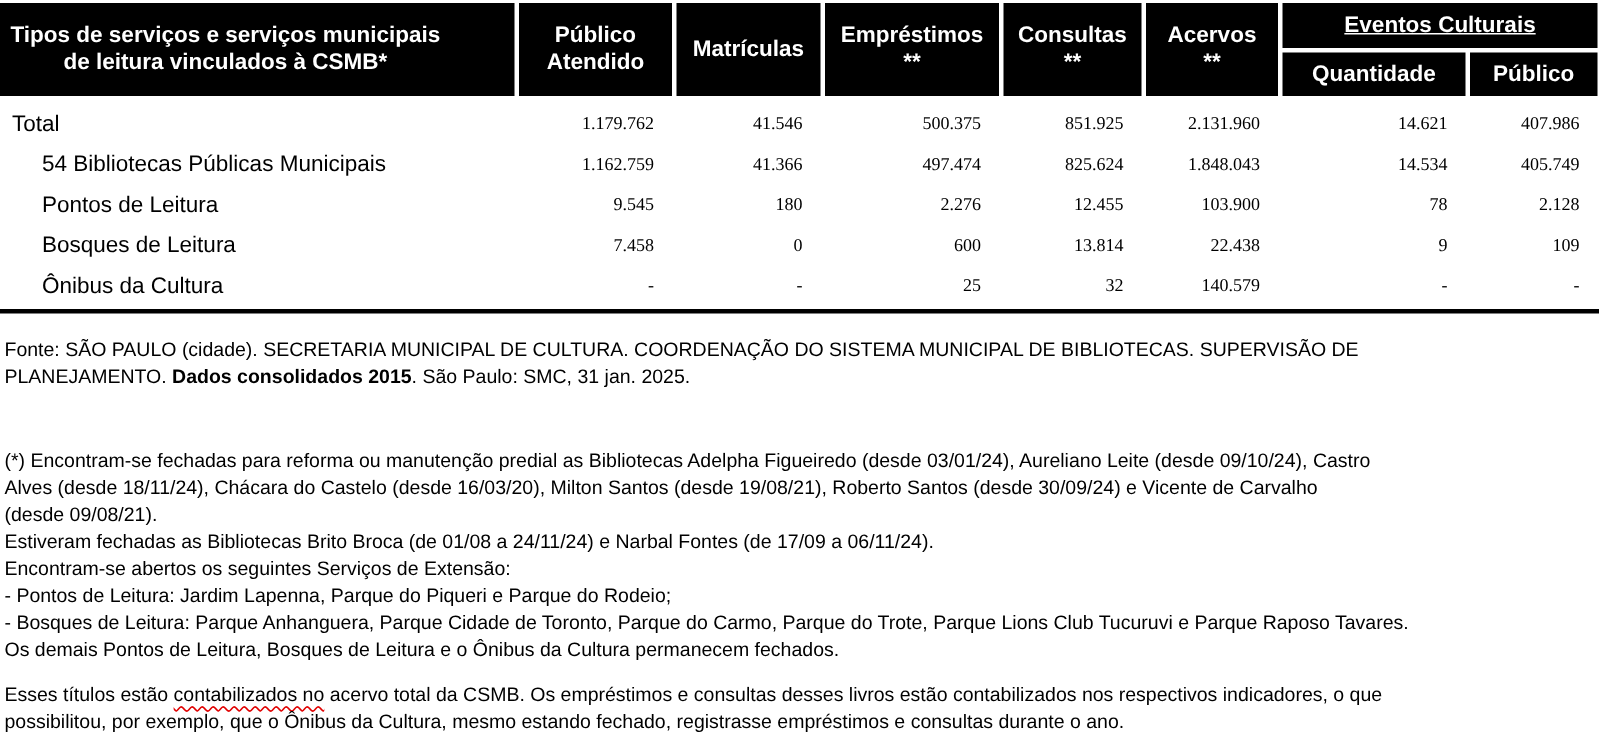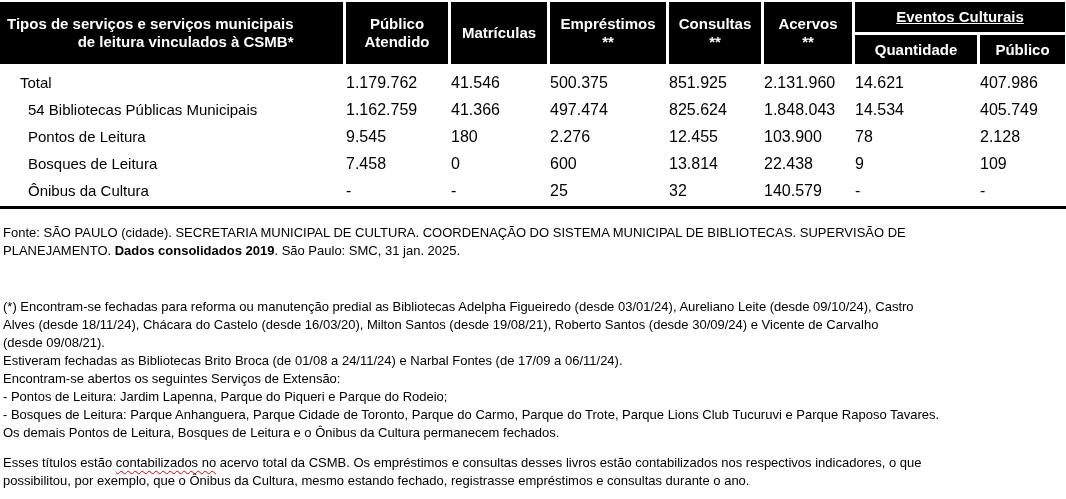--- a/index.html
+++ b/index.html
@@ -36,36 +36,37 @@
     line-height: 18px;
     display: flex;
     align-items: center;
     justify-content: center;
     text-align: center;
     white-space: pre-line;
   }
   .hcell.span2r { grid-row: 1 / 3; }
   .hcell.label-head {
     justify-content: flex-start;
-    text-align: right;
+    text-align: center;
     padding-left: 7px;
   }
   .hcell.eventos { grid-column: 7 / 9; grid-row: 1; text-decoration: underline; }
   .tbody { padding-top: 5px; }
   .trow { height: 27px; align-items: center; }
   .tcell-label {
     font-size: 15px;
-    padding-left: 20px;
+    padding-left: 8px;
     white-space: nowrap;
     overflow: hidden;
   }
   .trow.indent .tcell-label { padding-left: 28px; }
   .tcell-num {
-    font-family: Liberation Sans, sans-serif;
-    font-size: 16px;
+    font-family: Liberation Serif, serif;
+    font-size: 12px;
+    text-align: right;
     padding-right: 12px;
     white-space: nowrap;
   }
   .bottom-rule {
     width: 1066px;
     height: 3px;
     background: #000000;
     margin-top: 2px;
   }
   
@@ -167,21 +168,21 @@
 
     </div>
 
     <div class="bottom-rule"></div>
   </div>
 
   <div class="footer">
 
     <div class="source-block">
       <div class="note-line">Fonte: SÃO PAULO (cidade). SECRETARIA MUNICIPAL DE CULTURA. COORDENAÇÃO DO SISTEMA MUNICIPAL DE BIBLIOTECAS. SUPERVISÃO DE</div>
-      <div class="note-line"><span>PLANEJAMENTO. </span><span class="bold">Dados consolidados 2019</span><span>. São Paulo: SMC, 31 jan. 2025.</span></div>
+      <div class="note-line"><span>PLANEJAMENTO. </span><span class="bold">Dados consolidados 2015</span><span>. São Paulo: SMC, 31 jan. 2025.</span></div>
     </div>
 
     <div class="note-star-block">
       <div class="note-line">(*) Encontram-se fechadas para reforma ou manutenção predial as Bibliotecas Adelpha Figueiredo (desde 03/01/24), Aureliano Leite (desde 09/10/24), Castro</div>
       <div class="note-line">Alves (desde 18/11/24), Chácara do Castelo (desde 16/03/20), Milton Santos (desde 19/08/21), Roberto Santos (desde 30/09/24) e Vicente de Carvalho</div>
       <div class="note-line">(desde 09/08/21).</div>
       <div class="note-line">Estiveram fechadas as Bibliotecas Brito Broca (de 01/08 a 24/11/24) e Narbal Fontes (de 17/09 a 06/11/24).</div>
       <div class="note-line">Encontram-se abertos os seguintes Serviços de Extensão:</div>
       <div class="note-line">- Pontos de Leitura: Jardim Lapenna, Parque do Piqueri e Parque do Rodeio;</div>
       <div class="note-line">- Bosques de Leitura: Parque Anhanguera, Parque Cidade de Toronto, Parque do Carmo, Parque do Trote, Parque Lions Club Tucuruvi e Parque Raposo Tavares.</div>

